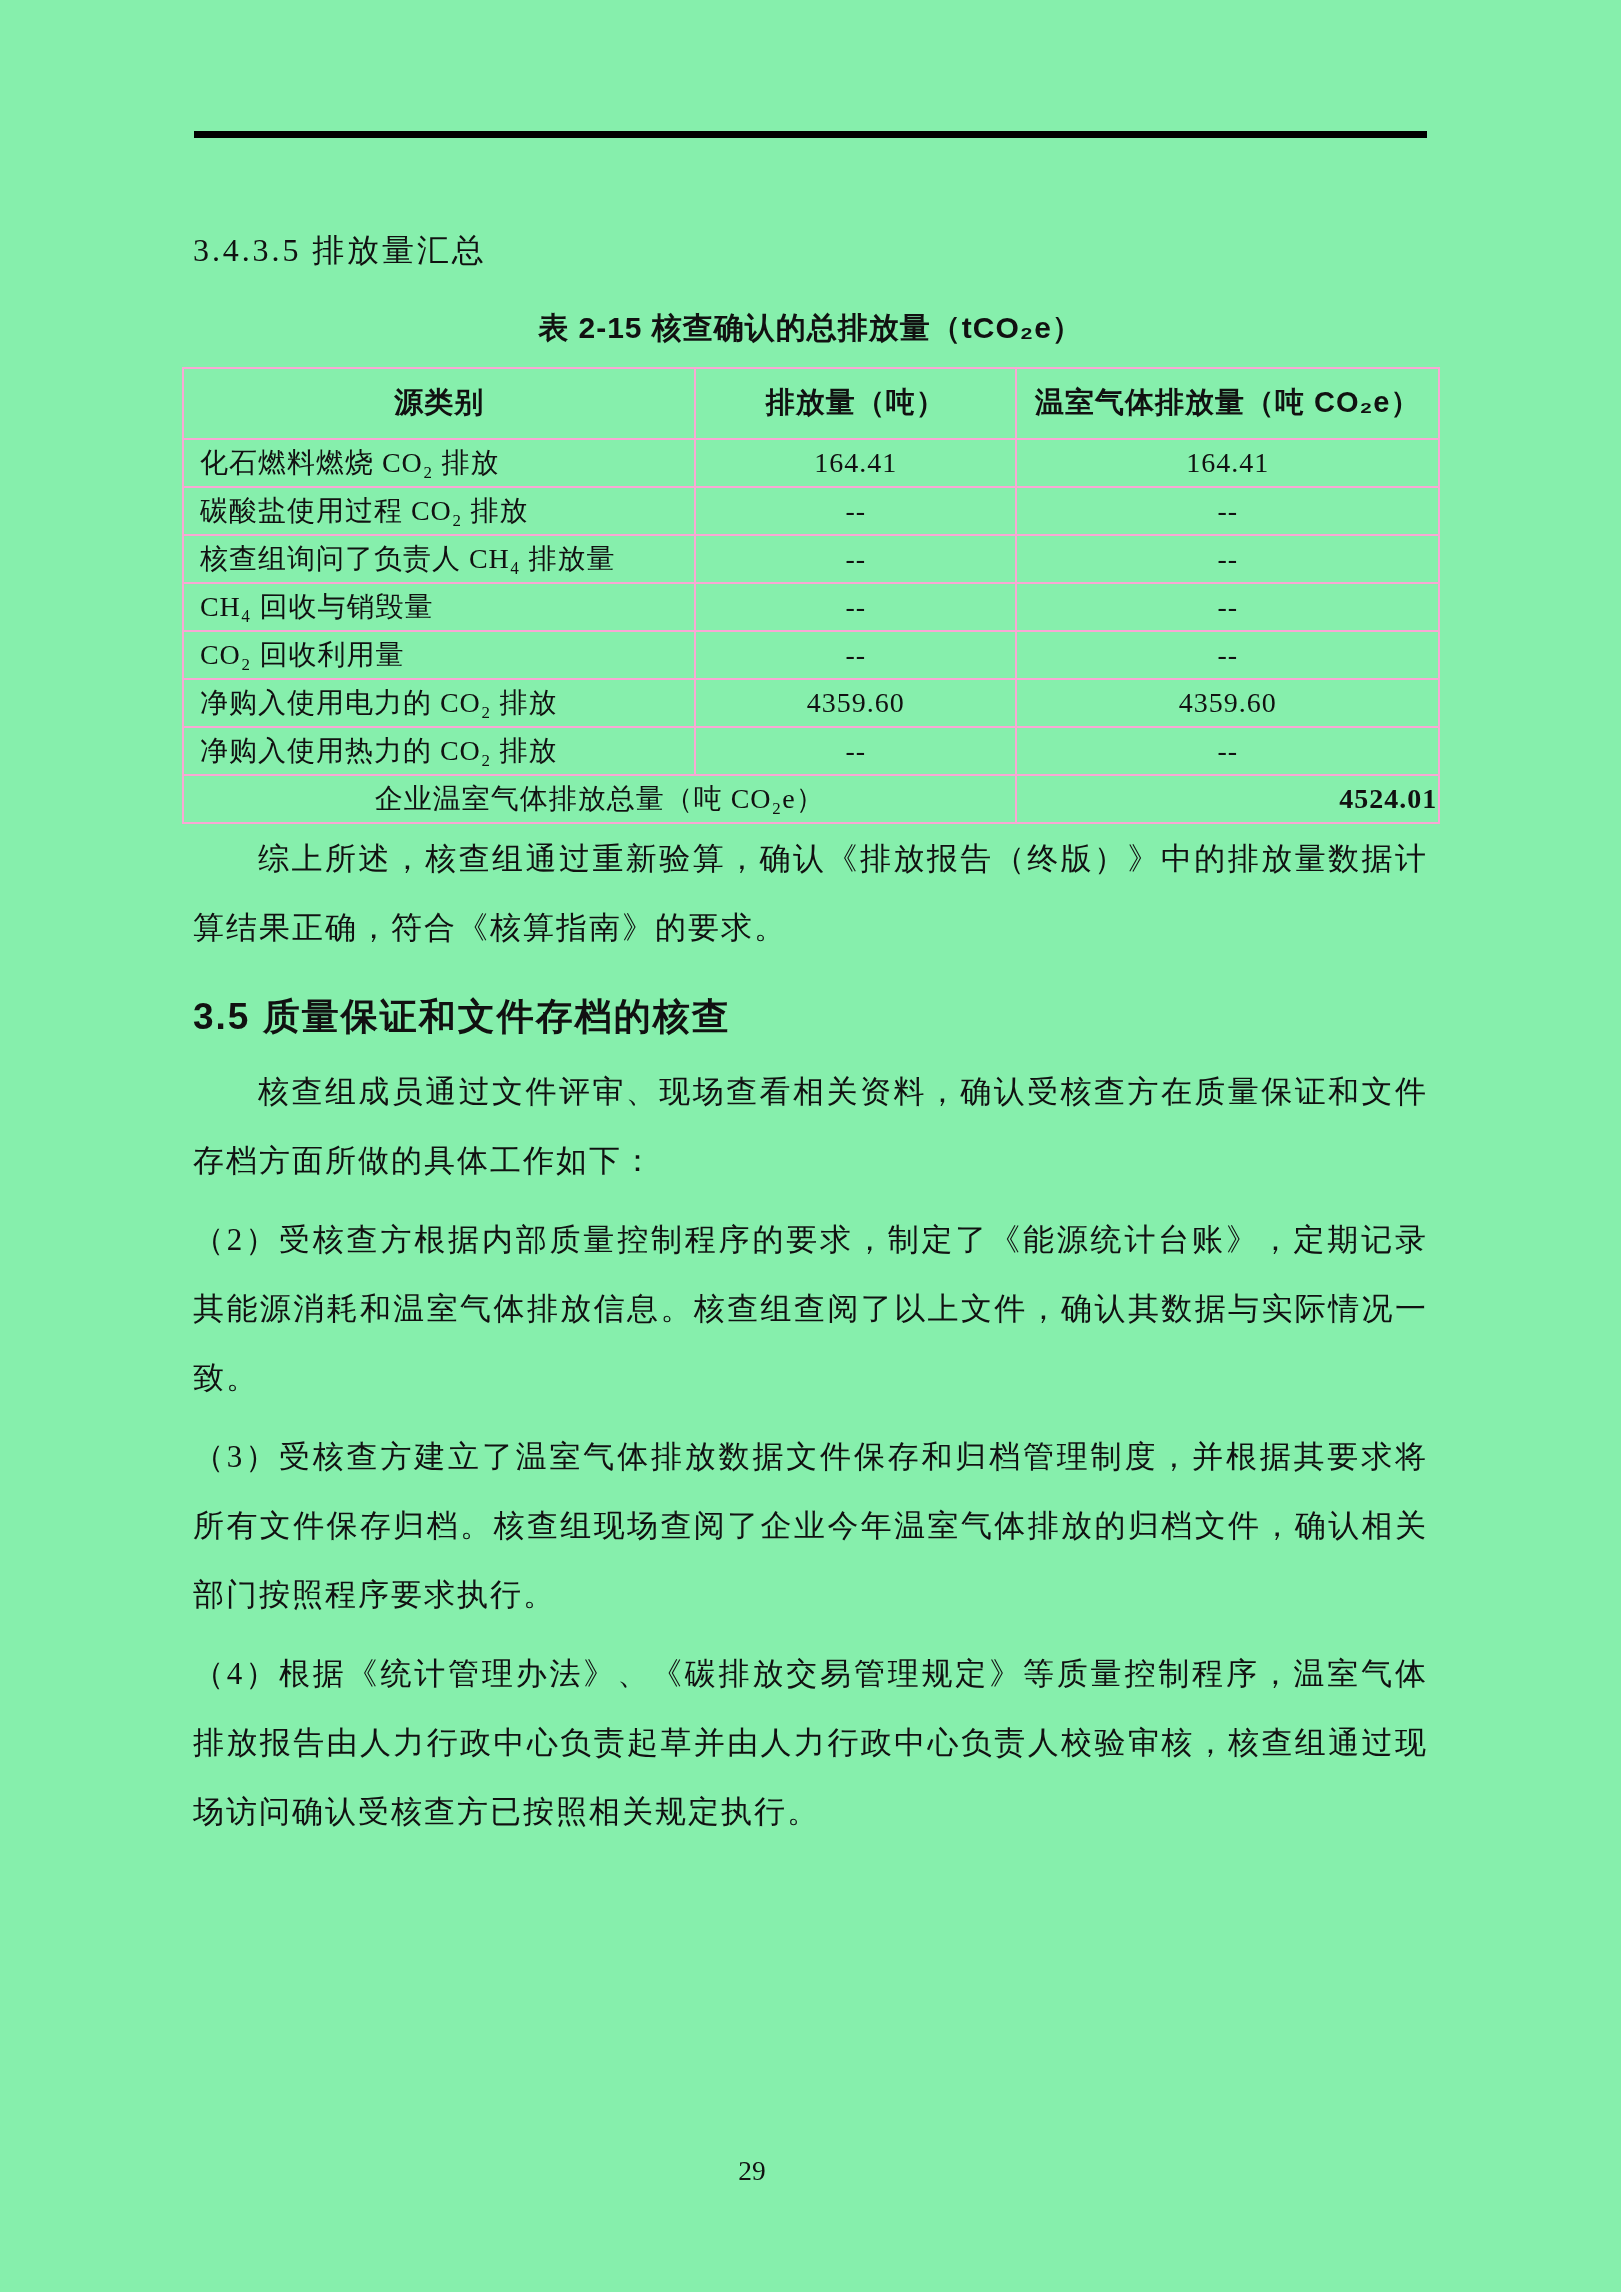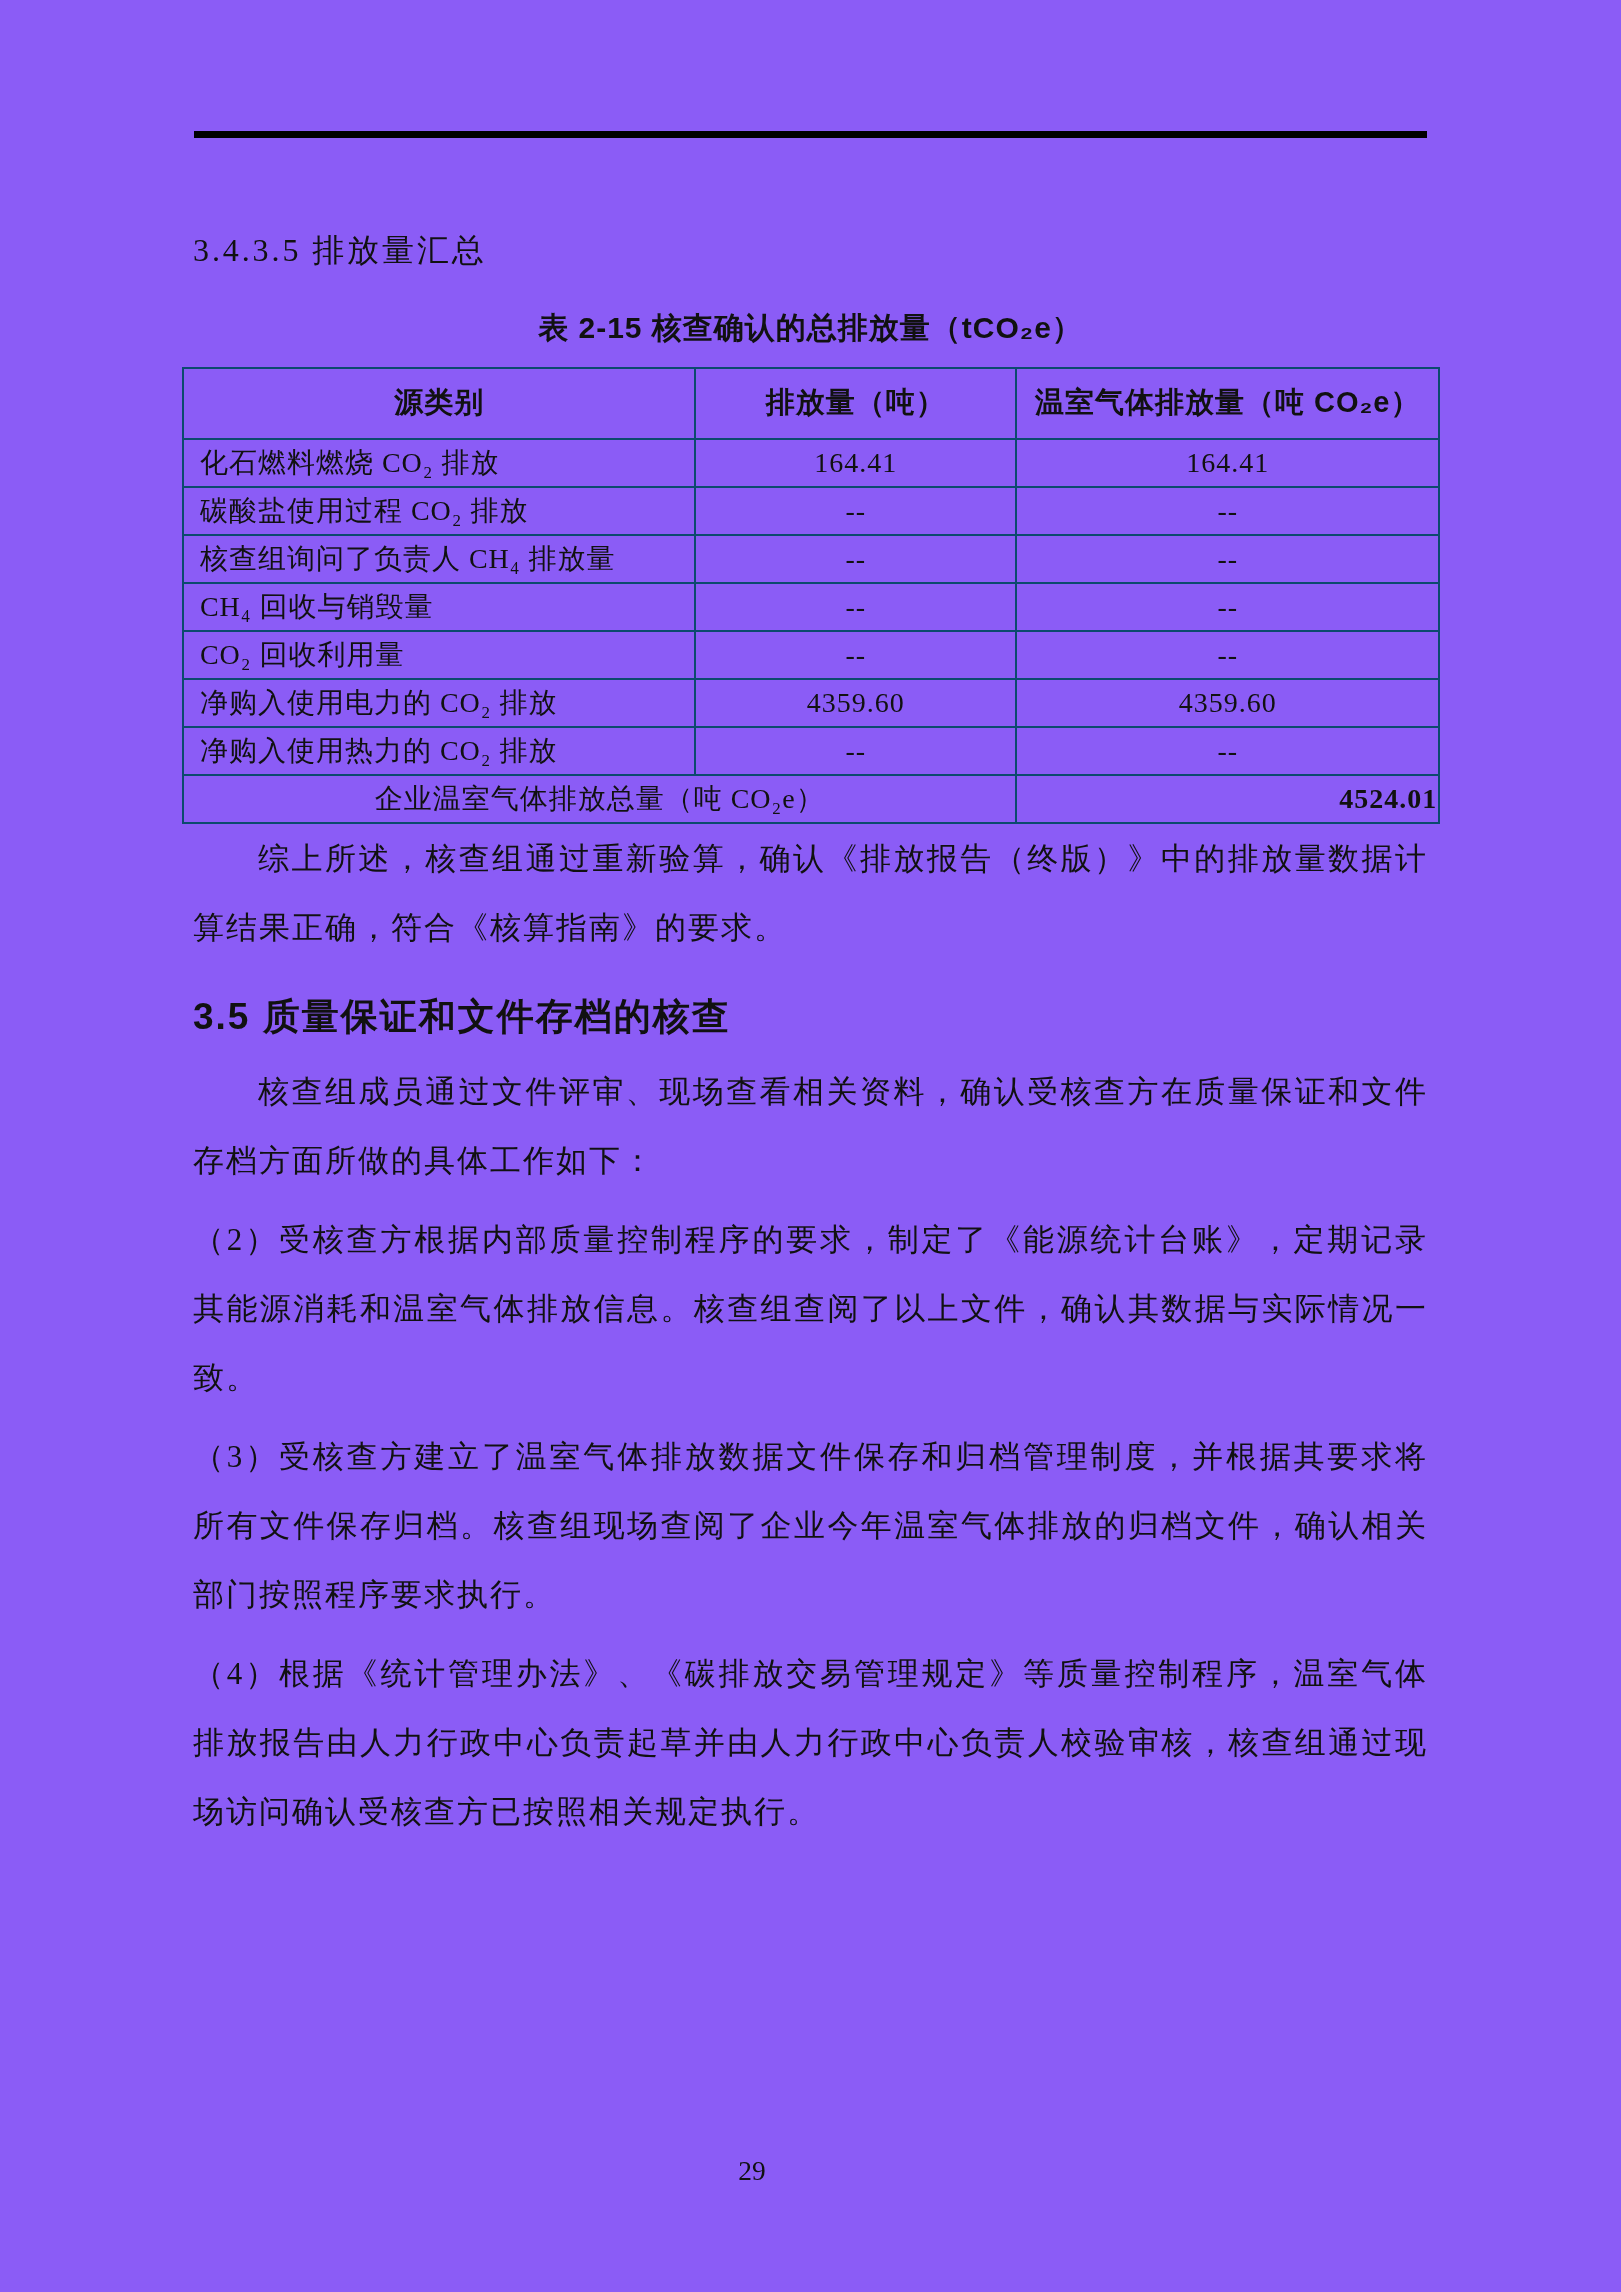--- a/index.html
+++ b/index.html
@@ -1,20 +1,20 @@
 <!DOCTYPE html>
 <html><head>
 <meta charset="utf-8">
 <style>
   html,body{margin:0;padding:0;background:#e8e8e8;}
   .page{
     position:relative;
     width:1621px;height:2293px;
     margin:0 auto;
-    background:#8b5cf6;
+    background:#86efac;
     color:#111111;
     font-family:"Liberation Serif","DejaVu Serif",serif;
     overflow:hidden;
   }
   .top-rule{
     position:absolute;left:194px;top:131px;
     width:1233px;height:6.9px;background:#000000;
   }
   .content{
     position:absolute;left:193px;top:138px;width:1235px;
@@ -34,21 +34,21 @@
     letter-spacing:1px;
   }
   table.emit{
     margin:17.6px 0 0 -10.8px;
     width:1257px;
     border-collapse:collapse;
     table-layout:fixed;
     border:2.9px solid #000;
   }
   table.emit th, table.emit td{
-    border:2px solid #0c4a6e;
+    border:2px solid #f9a8d4;
     overflow:hidden;
   }
   table.emit th{
     height:67px;
     font-size:29px;
     font-weight:bold;
     font-family:"Liberation Sans","DejaVu Sans",sans-serif;
     text-align:center;
     letter-spacing:1px;
   }

